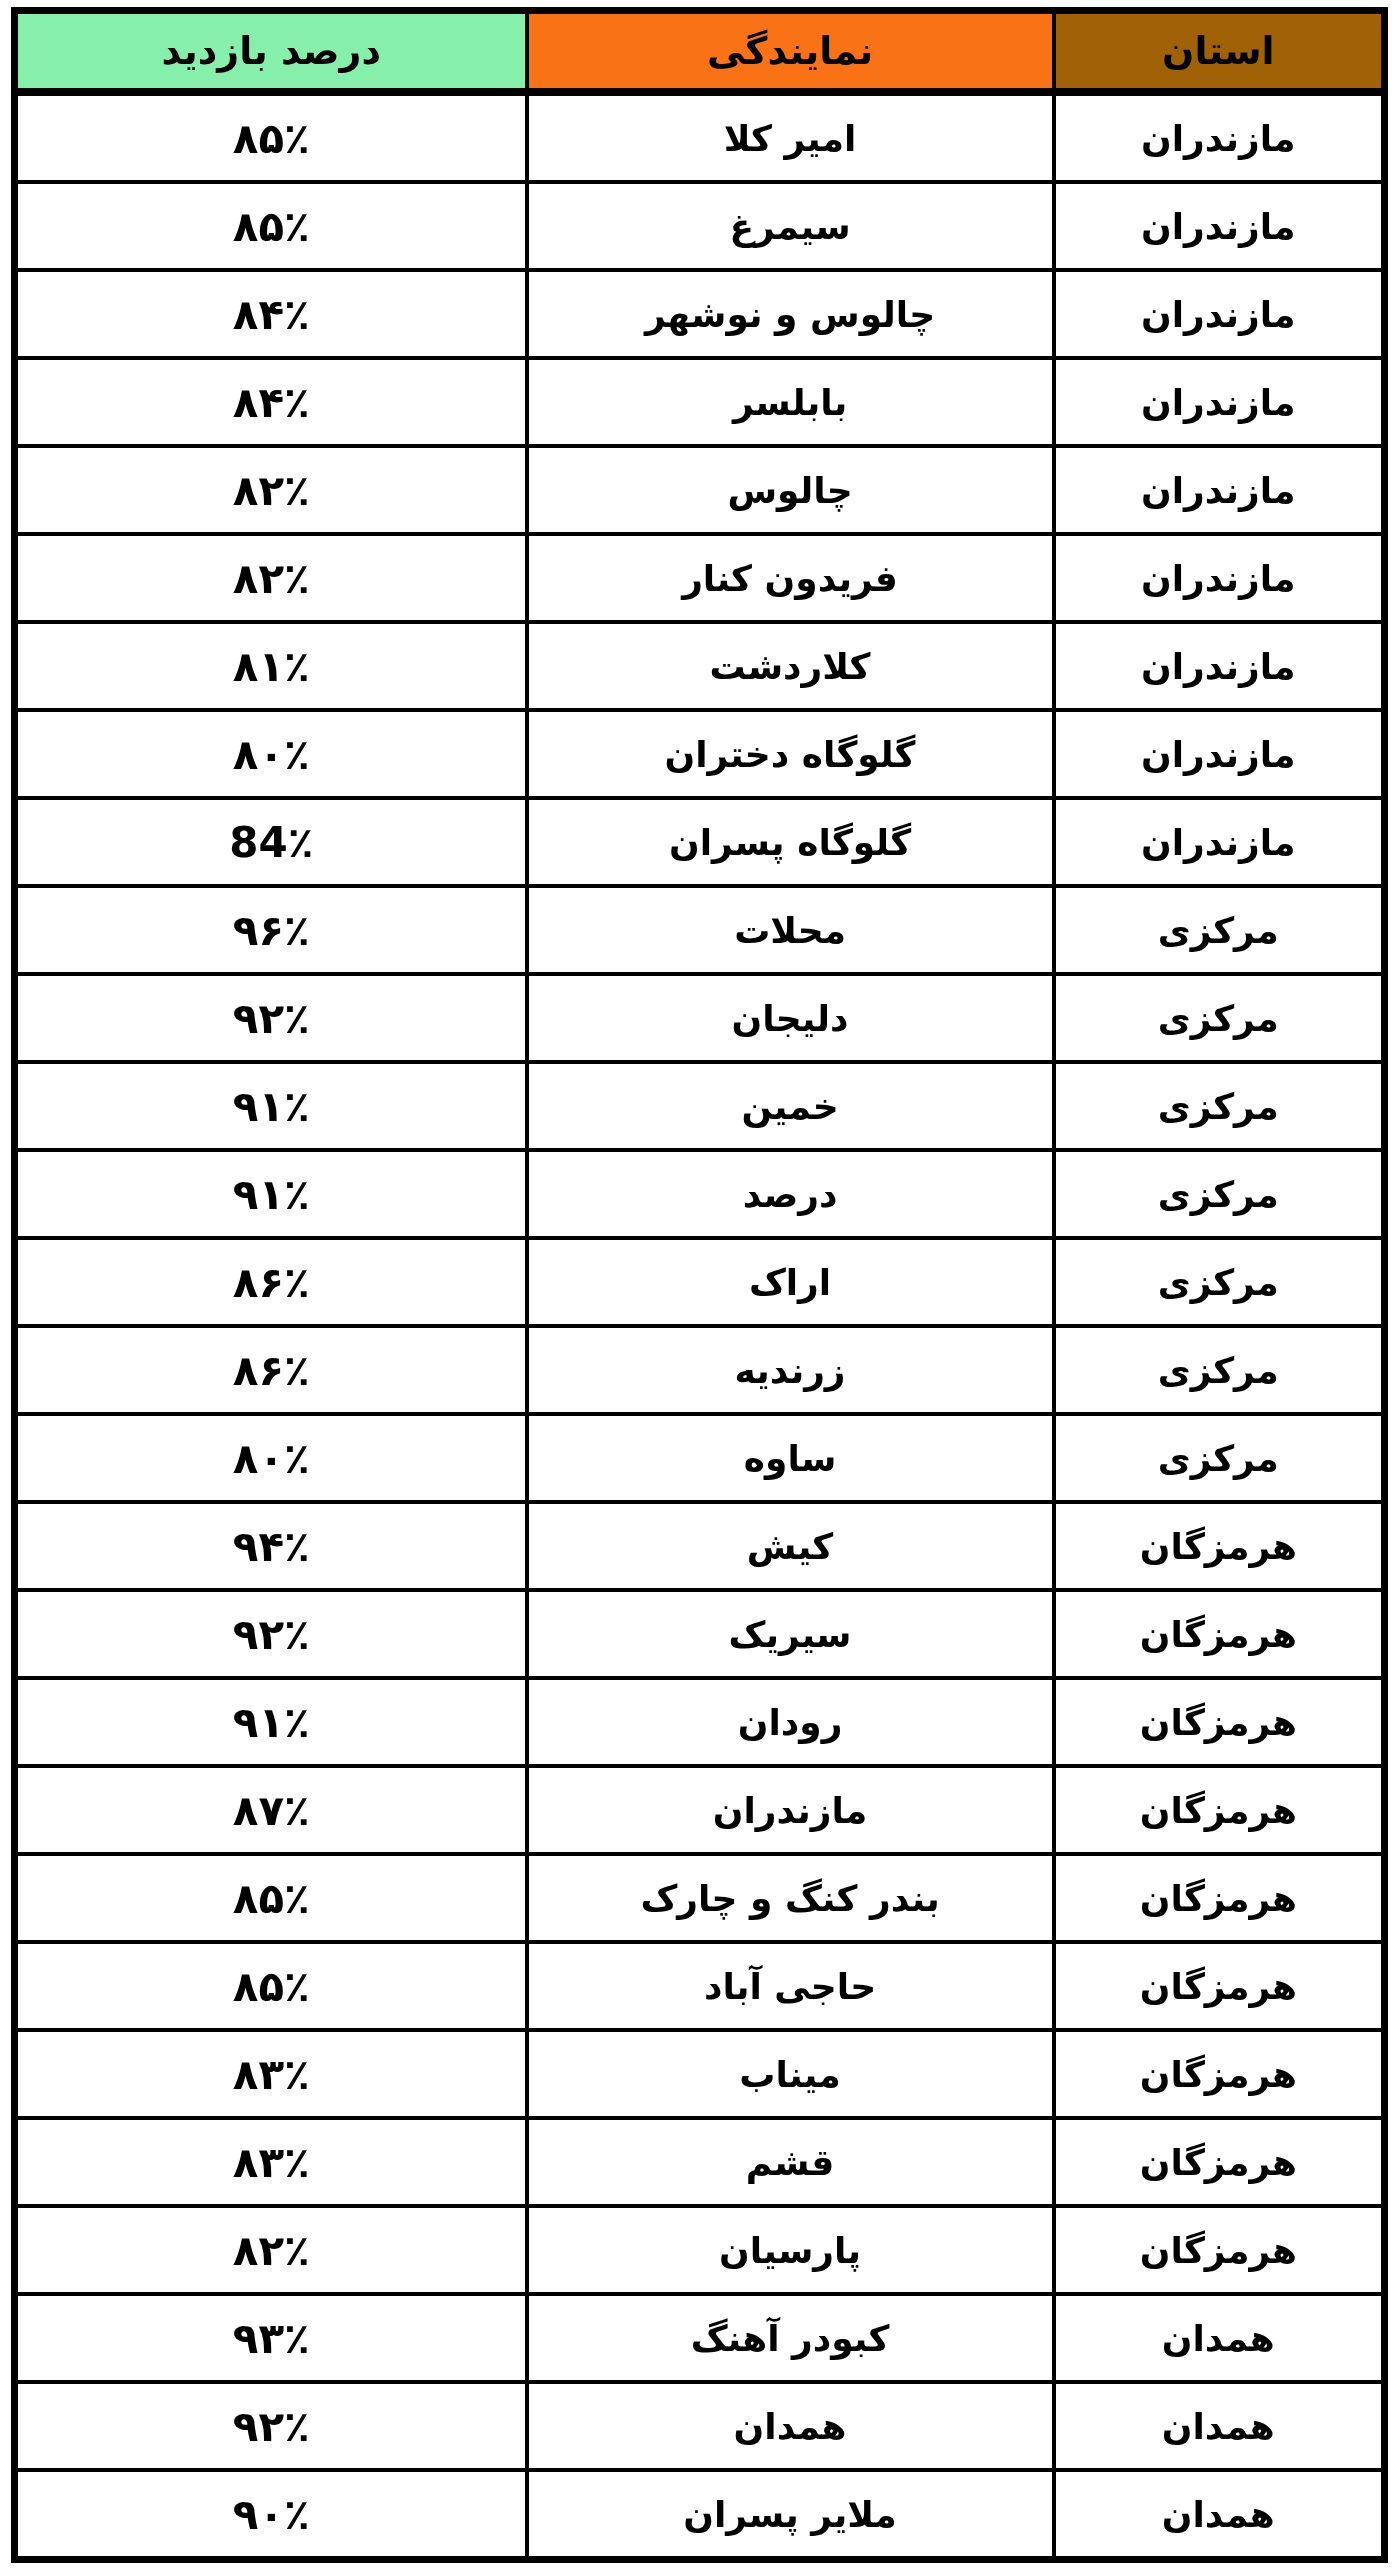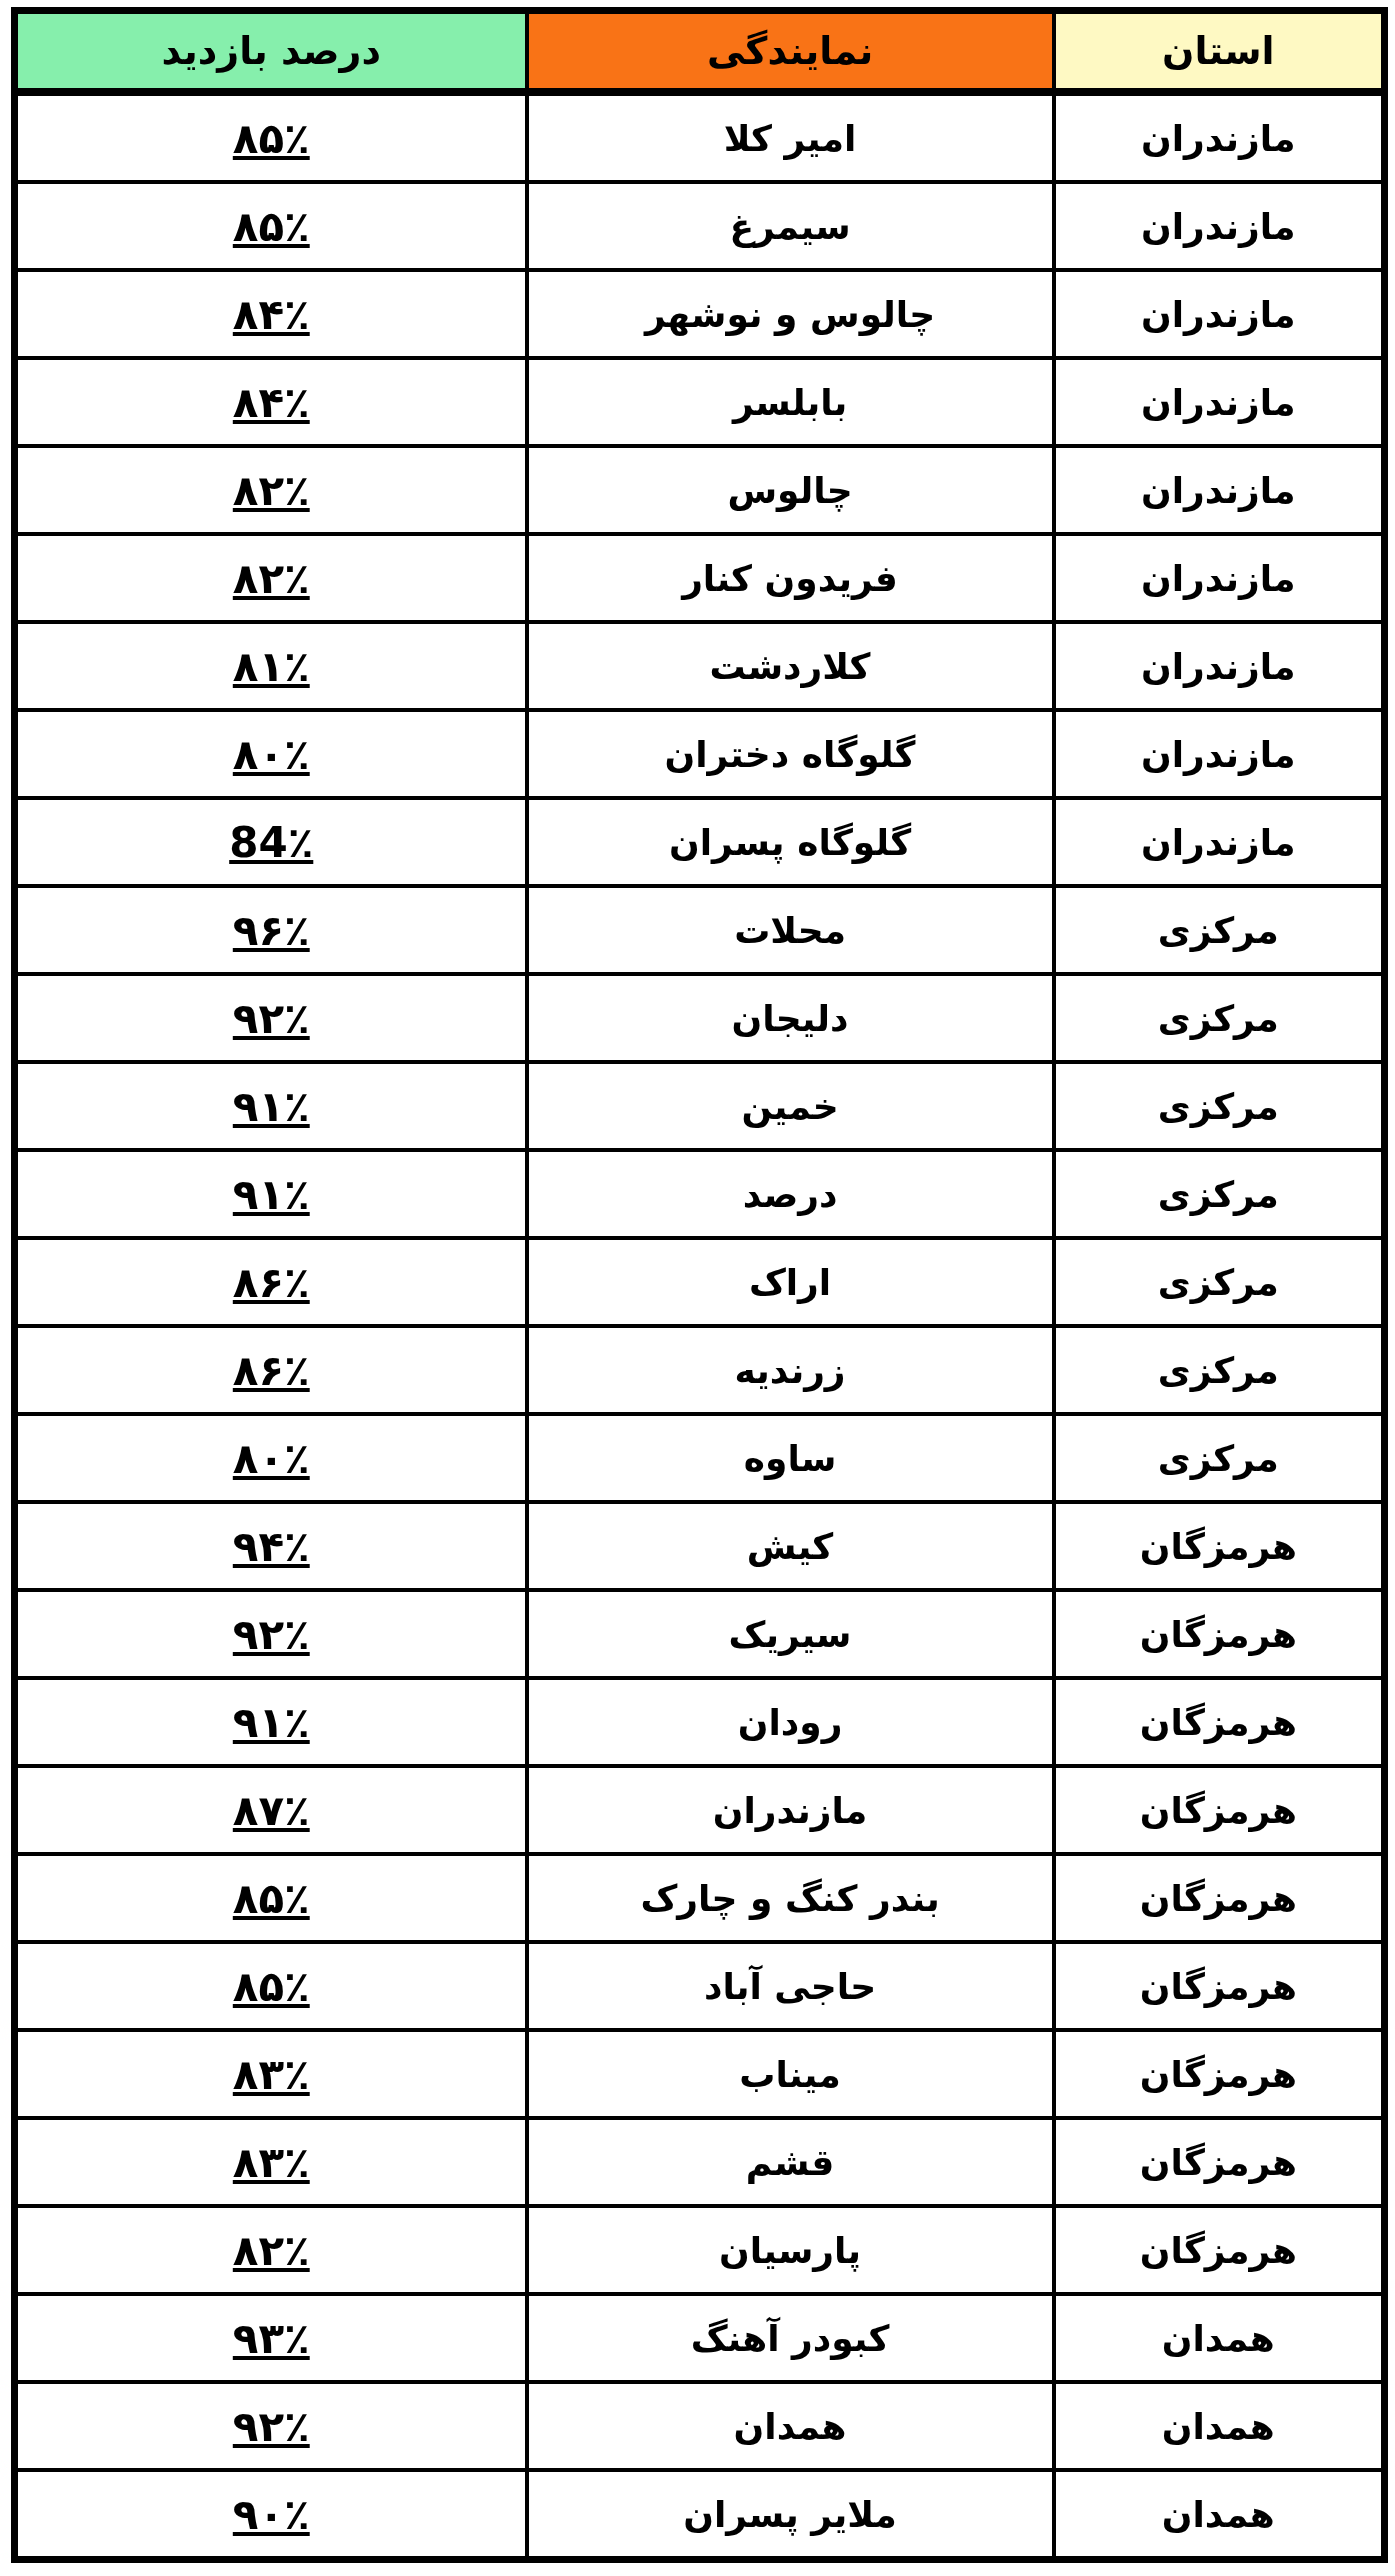--- a/index.html
+++ b/index.html
@@ -44,36 +44,35 @@
     
   }
   tbody td {
     height: 84px;
     font-size: 36px;
     background: #ffffff;
   }
   tbody td.percent {
     font-size: 42px;
     letter-spacing: 1.7px;
-    text-decoration: underline;
   }
 </style>
 </head>
 <body>
 
 <div class="page">
   <table class="visit-table">
     <colgroup>
       <col class="c-province">
       <col class="c-branch">
       <col class="c-percent">
     </colgroup>
     <thead>
       <tr>
-        <th style="background: #fef9c3;">استان</th>
+        <th style="background: #a16207;">استان</th>
         <th style="background: #f97316;">نمایندگی</th>
         <th style="background: #86efac;">درصد بازدید</th>
       </tr>
     </thead>
     <tbody>
         <tr>
           <td class="province">مازندران</td>
           <td class="branch">امیر کلا</td>
           <td class="percent"><span dir="ltr">۸۵٪</span></td>
         </tr>

